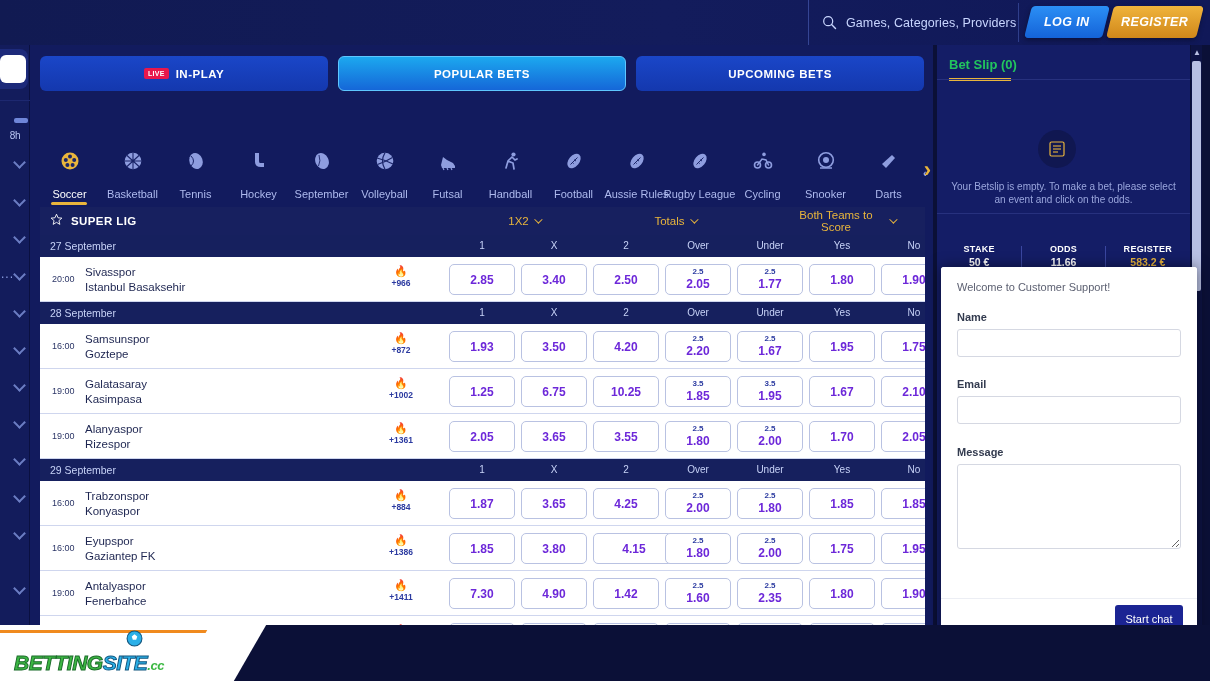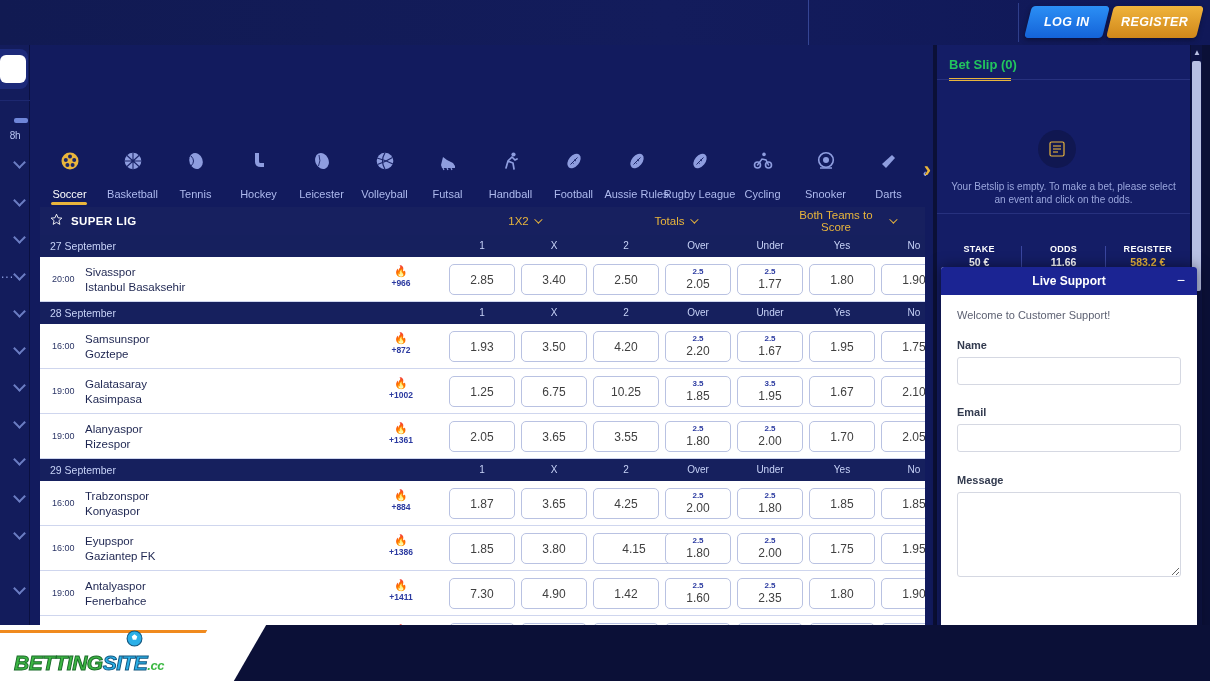--- a/index.html
+++ b/index.html
@@ -116,21 +116,21 @@
      border-bottom:1px solid #cfd6ee; }
   .match .time { position:absolute; left:12px; top:17px; font-size:9px; color:#2b3566; }
   .match .teams { position:absolute; left:45px; top:8px; }
   .match .teams div { font-size:11.5px; color:#1d2550; line-height:15px; }
   .badge { position:absolute; left:337px; top:9px; width:48px; text-align:center; }
   .badge .flame { font-size:11px; line-height:11px; color:#f0a91e; }
   .badge .cnt { font-size:8.5px; color:#2b3aa0; font-weight:bold; margin-top:1px; }
   .odds { position:absolute; top:7px; height:31px; display:flex; align-items:center;
      justify-content:center; flex-direction:column; border:1px solid #b9c2e2; border-radius:5px;
      background:#fff; cursor:pointer; }
-  .odds .v { font-size:12px; font-weight:normal; color:#404040; }
+  .odds .v { font-size:12px; font-weight:bold; color:#6d28d9; }
   .odds .ln { font-size:8px; font-weight:bold; color:#2b3aa0; line-height:8px; margin-bottom:1px; }
   .partialrow { width:885px; height:10px; background:#fff; position:relative; }
 
   
   .rightpanel { position:absolute; left:933px; top:45px; width:277px; height:636px; background:#0b1037;}
   .rp-inner { position:absolute; left:4px; top:0; width:253px; height:636px; background:#141d66; }
   .bs-title { position:absolute; left:12px; top:12px; color:#22c55e; font-size:13px; font-weight:bold;}
   .bs-underline { position:absolute; left:12px; top:33px; width:62px; height:2.5px; background:#e9b53c;}
   .bs-sep { position:absolute; left:0; top:34px; width:253px; height:1px; background:#27317e;}
   .bs-icon { position:absolute; left:101px; top:85px; width:38px; height:38px; border-radius:50%;
@@ -197,20 +197,29 @@
   .logo-ball { position:absolute; left:126px; top:5px; width:17px; height:17px; z-index:4; }
 </style>
 </head>
 <body>
 
 <div id="app">
 
   <div class="topbar">
     <div class="divline"></div>
 
+    <div class="search-area">
+      <span class="search-icon">
+        <svg width="15" height="15" viewBox="0 0 16 16">
+          <circle cx="6.6" cy="6.6" r="4.8" fill="none" stroke="#c9d6ff" stroke-width="1.3"></circle>
+          <line x1="10.2" y1="10.2" x2="14.4" y2="14.4" stroke="#c9d6ff" stroke-width="1.5" stroke-linecap="round"></line>
+        </svg>
+      </span>
+      <span class="search-ph">Games, Categories, Providers</span>
+    </div>
 
     <div class="hdr-divider2"></div>
 
     <div class="btn-skew" id="login-btn">
       <span>LOG IN</span>
     </div>
     <div class="btn-skew" id="register-btn">
       <span>REGISTER</span>
     </div>
   </div>
@@ -258,20 +267,32 @@
         <i class="chev"></i>
       </div>
     <div class="rail-item" style="top:536px">
         <i class="chev"></i>
       </div>
     <div class="rail-7">7</div>
   </div>
 
   <div class="main">
 
+    <div class="tabrow">
+      <div class="tab" id="tab-inplay">
+        <span class="live-pill">LIVE</span>
+        <span>IN-PLAY</span>
+      </div>
+      <div class="tab" id="tab-popular">
+        <span>POPULAR BETS</span>
+      </div>
+      <div class="tab" id="tab-upcoming">
+        <span>UPCOMING BETS</span>
+      </div>
+    </div>
 
     <div class="sportstrip" id="sportstrip">
         <div class="sport active">
           <div class="sicon">
             <svg width="20" height="20" viewBox="0 0 20 20">
               <circle cx="10" cy="10" r="8.5" fill="#e9b53c"></circle>
               <circle cx="10" cy="5.5" r="2" fill="#1a2468"></circle>
               <circle cx="5.8" cy="9" r="2" fill="#1a2468"></circle>
               <circle cx="14.2" cy="9" r="2" fill="#1a2468"></circle>
               <circle cx="7.4" cy="14" r="2" fill="#1a2468"></circle>
@@ -307,21 +328,21 @@
           </div>
           <div class="slabel">Hockey</div>
         </div>
         <div class="sport">
           <div class="sicon">
             <svg width="20" height="20" viewBox="0 0 20 20">
               <ellipse cx="10" cy="10" rx="6.6" ry="8.2" fill="#8e9ddf" transform="rotate(-25 10 10)"></ellipse>
               <path d="M7 4 Q9 10 6.5 15" stroke="#1a2468" stroke-width=".9" fill="none"></path>
             </svg>
           </div>
-          <div class="slabel">Leicester</div>
+          <div class="slabel">September</div>
         </div>
         <div class="sport">
           <div class="sicon">
             <svg width="20" height="20" viewBox="0 0 20 20">
               <circle cx="10" cy="10" r="8.3" fill="#8e9ddf"></circle>
               <path d="M10 1.8 Q5 10 10 18.2 M2 7 Q10 9 18 13 M2.5 13.5 Q10 11 17.5 6.5" stroke="#1a2468" stroke-width="1.2" fill="none"></path>
             </svg>
           </div>
           <div class="slabel">Volleyball</div>
         </div>
@@ -783,24 +804,20 @@
       </div>
     </div>
 
     <div class="rp-scrollbar">
       <div class="arrow" style="top:3px">▲</div>
       <div class="thumb"></div>
     </div>
   </div>
 
   <div class="chat">
-    <div class="chat-hdr">
-      <div class="t">Live Support</div>
-      <div class="min">−</div>
-    </div>
     <div class="chat-body">
       <div class="chat-welcome">Welcome to Customer Support!</div>
 
       <div class="flabel" style="top:44px">Name</div>
       <input class="finput" style="top: 62px;" type="text" value="">
 
       <div class="flabel" style="top:111px">Email</div>
       <input class="finput" style="top: 129px;" type="text" value="">
 
       <div class="flabel" style="top:179px">Message</div>

